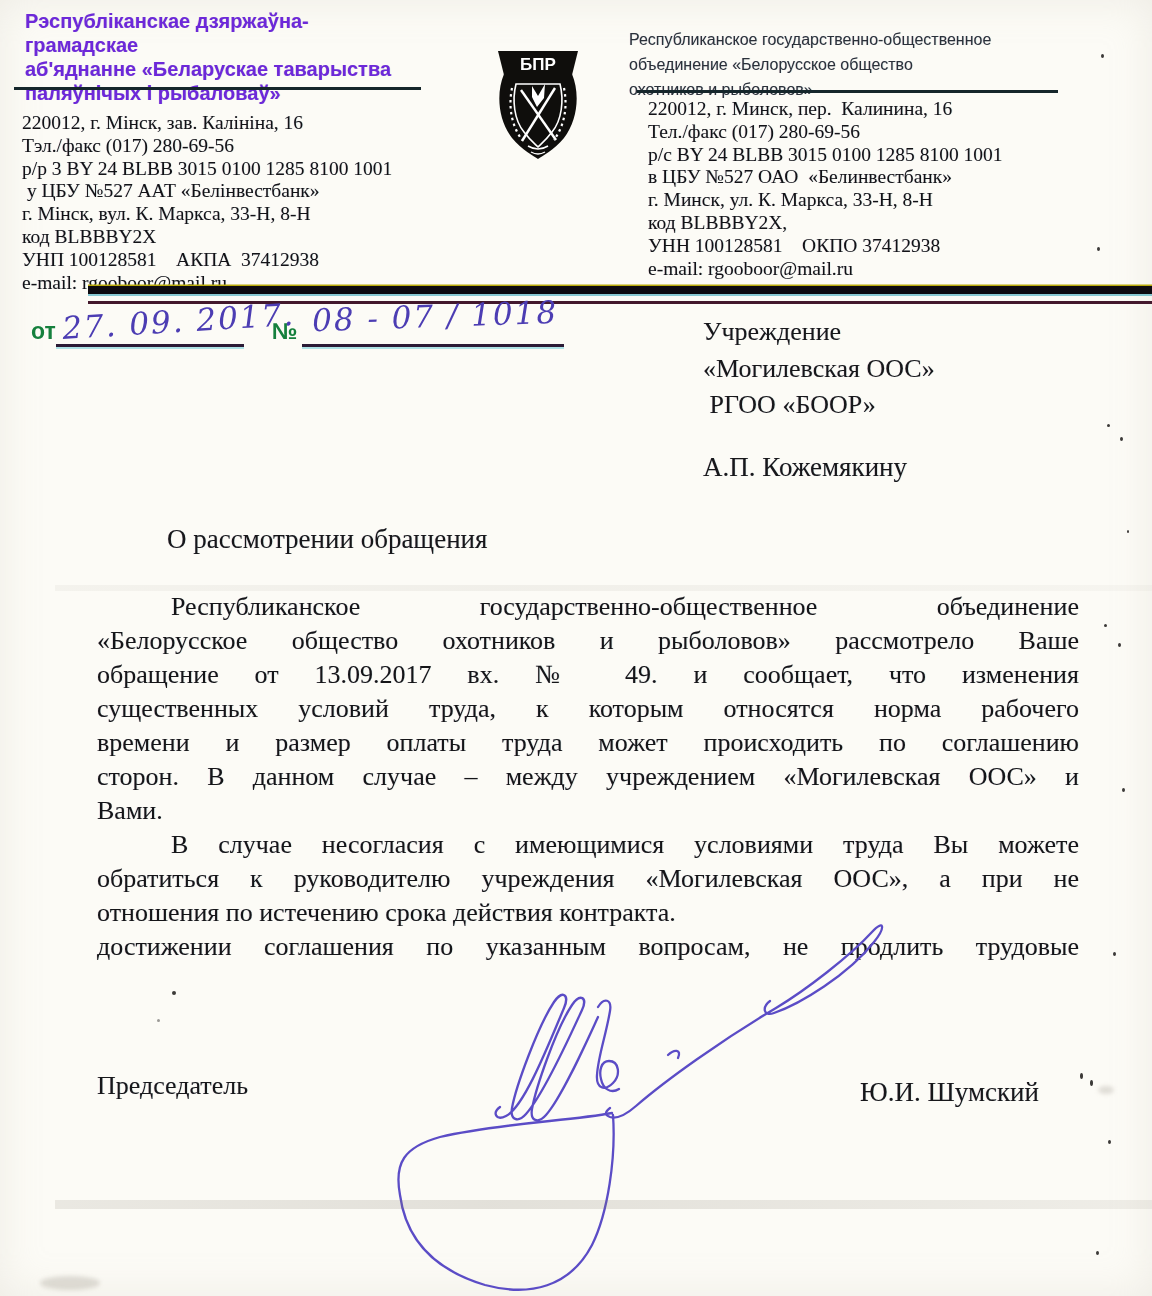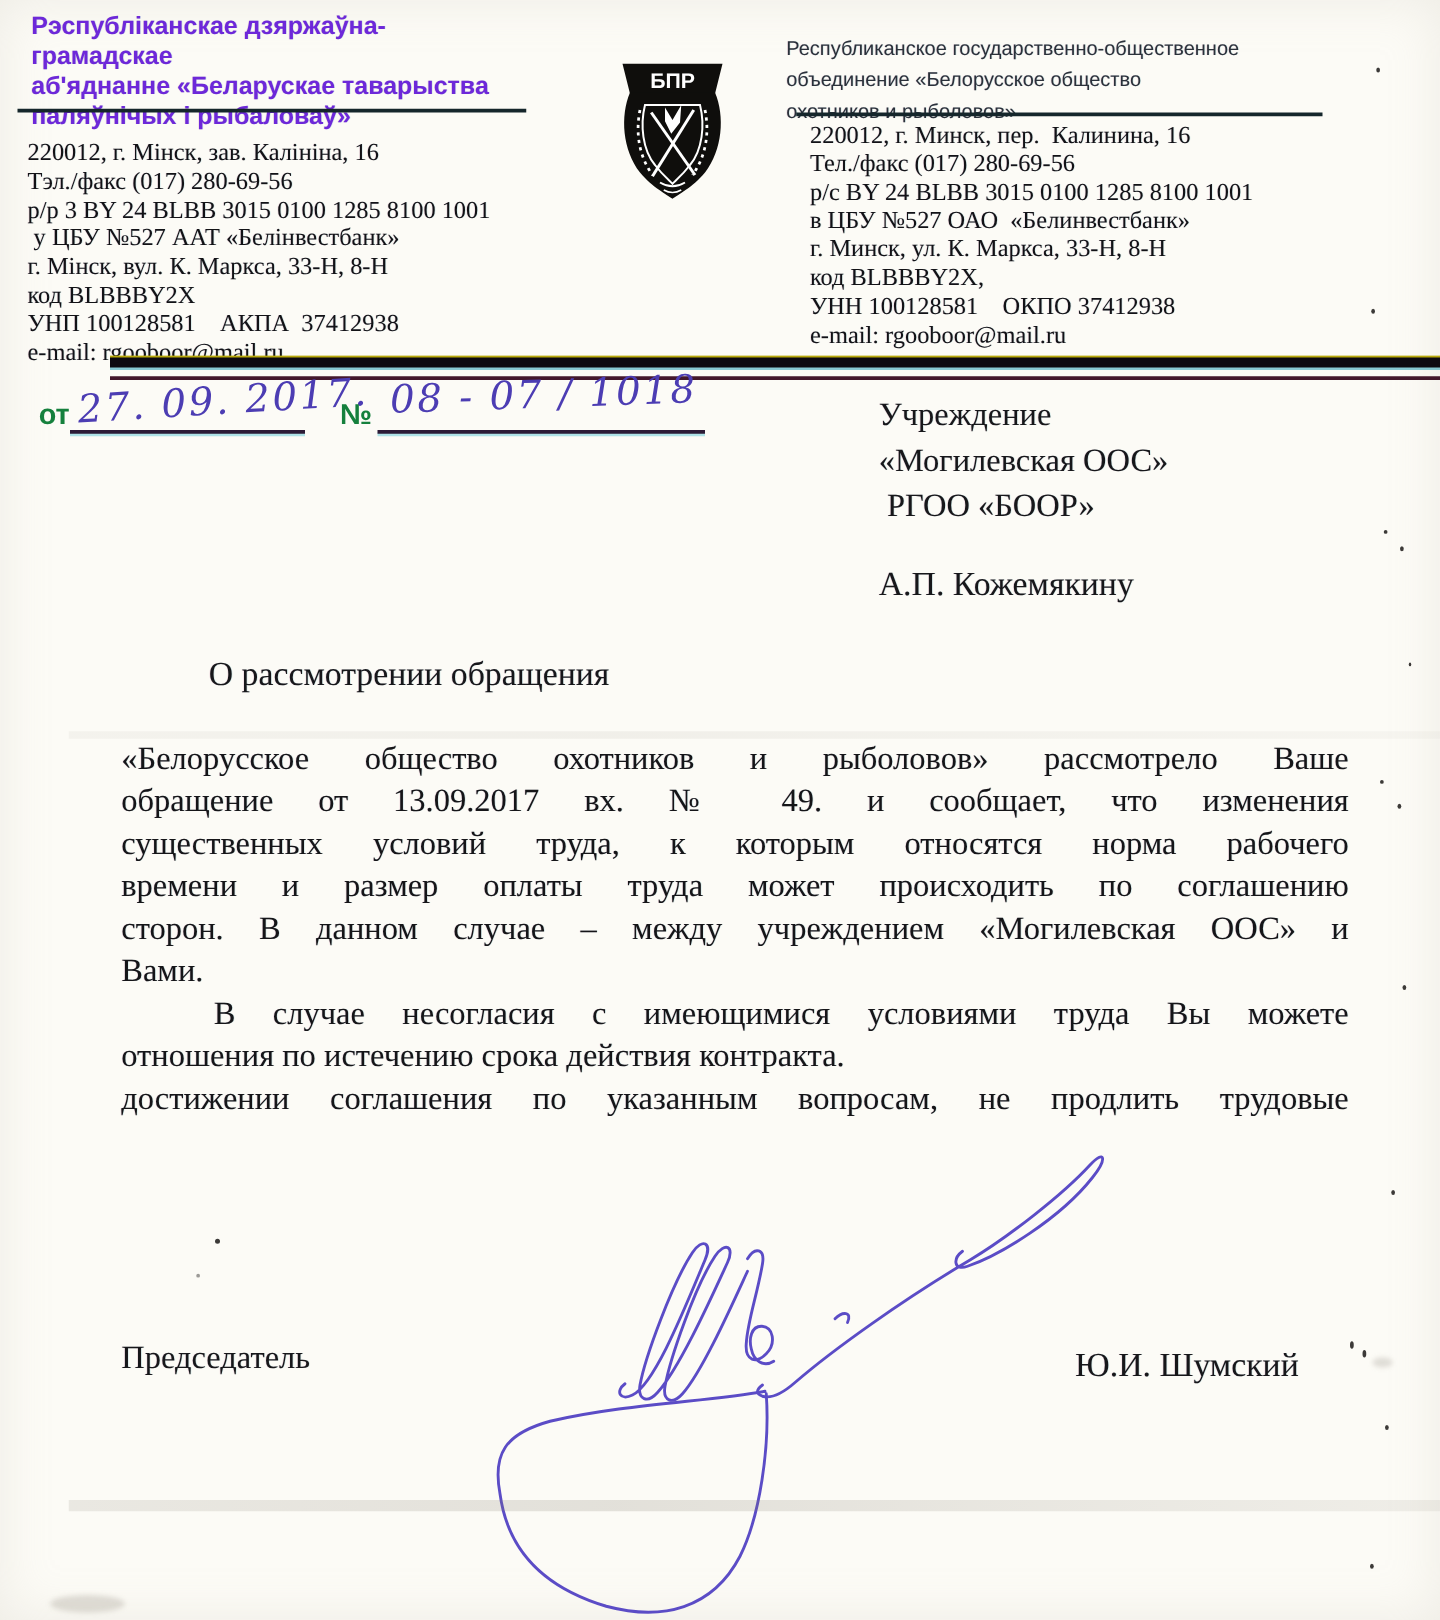--- a/index.html
+++ b/index.html
@@ -109,27 +109,29 @@
   <div class="abs uline uline2"></div>
 
   <div class="abs addressee serif pr prewrap">Учреждение
 «Могилевская ООС»
  РГОО «БООР»</div>
   <div class="abs person serif pr">А.П. Кожемякину</div>
 
   <div class="abs subject serif pr">О рассмотрении обращения</div>
 
   <div class="abs body-text serif pr">
+      <div class="bline ind">Республиканское государственно-общественное объединение</div>
       <div class="bline">«Белорусское общество охотников и рыболовов» рассмотрело Ваше</div>
       <div class="bline">обращение от 13.09.2017 вх. № 49. и сообщает, что изменения</div>
       <div class="bline">существенных условий труда, к которым относятся норма рабочего</div>
       <div class="bline">времени и размер оплаты труда может происходить по соглашению</div>
       <div class="bline">сторон. В данном случае – между учреждением «Могилевская ООС» и</div>
       <div class="bline last">Вами.</div>
       <div class="bline ind">В случае несогласия с имеющимися условиями труда Вы можете</div>
+      <div class="bline">обратиться к руководителю учреждения «Могилевская ООС», а при не</div>
       <div class="bline last">отношения по истечению срока действия контракта.</div>
       <div class="bline">достижении соглашения по указанным вопросам, не продлить трудовые</div>
     </div>
 
   <div class="abs sig-title serif pr">Председатель</div>
   <div class="abs sig-name serif pr">Ю.И. Шумский</div>
 
   <div class="abs" style="left:380px;top:895px;width:520px;height:401px;">
     <svg width="520" height="401" viewBox="0 0 520 401" fill="none" stroke="#5b4cc6" stroke-width="2.3" stroke-linecap="round">
       <path d="M120 212 c-8 6 -4 14 6 9 c18 -9 42 -70 58 -108 c6 -14 -2 -18 -10 -6 c-16 24 -38 84 -42 106 c-2 12 6 15 14 6 c18 -20 44 -78 56 -104 c6 -13 -2 -17 -10 -5 c-16 24 -36 82 -40 104 c-2 12 6 15 14 6 c16 -18 40 -72 52 -98"></path>

